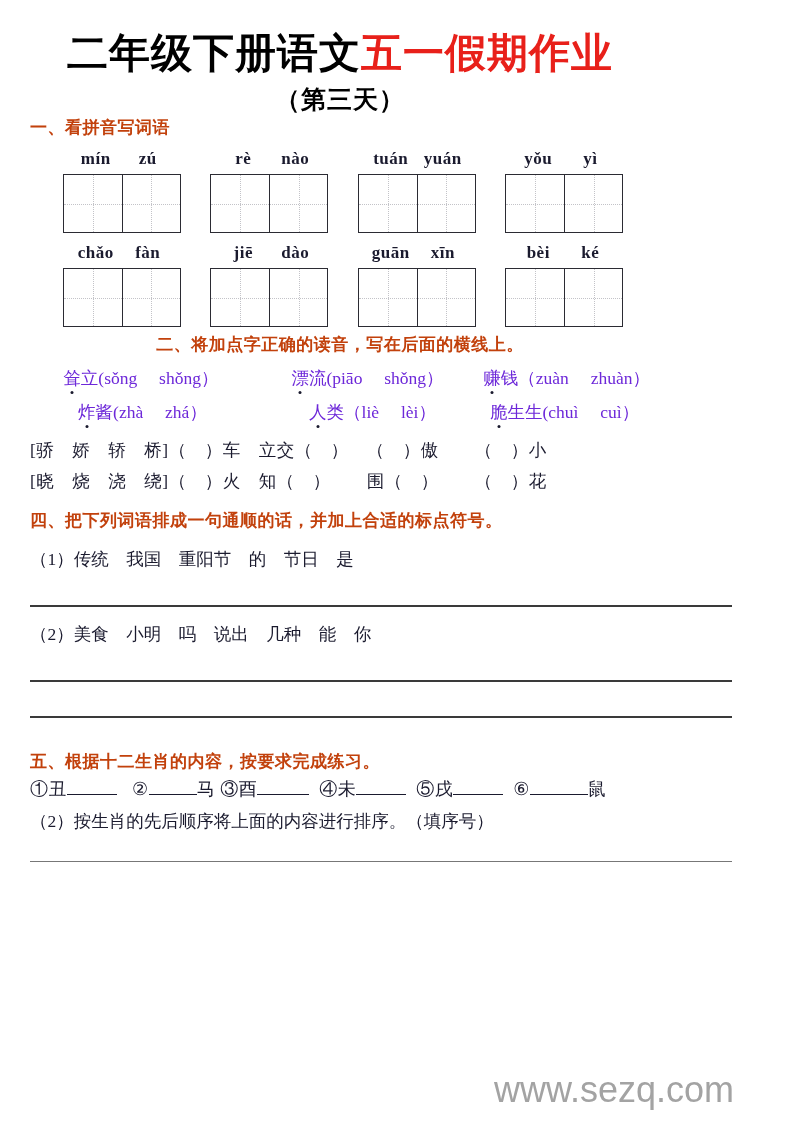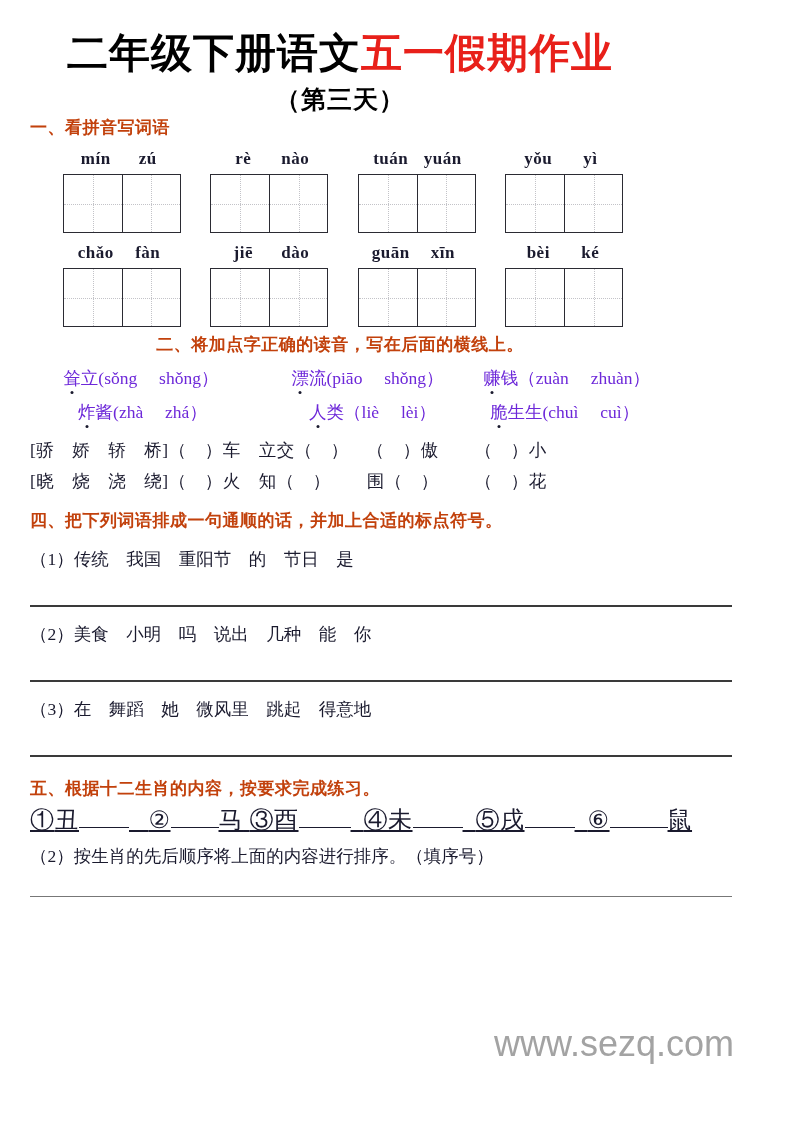--- a/index.html
+++ b/index.html
@@ -163,45 +163,44 @@
   
   .sec4 { margin-top: 16px; }
   .sec4-item { font-size: 17.5px; margin-top: 15px; white-space: nowrap; }
   .answer-line {
     border-top: 2px solid #3a3a3a;
     width: 702px;
     margin-top: 34px;
   }
 
   
-  .sec5 { margin-top: 20px; }
+  .sec5 { margin-top: 32px; }
   .sec5-sub { font-size: 17.5px; margin-top: 8px; white-space: nowrap; }
   .zodiac-row {
-    font-size: 24px;
+    font-size: 18px;
     margin-top: 4px;
     white-space: nowrap;
     letter-spacing: 0.5px;
-    text-decoration: underline;
   }
   .zb {
     display: inline-block;
     border-bottom: 1.6px solid #1a1a2e;
     height: 15px;
   }
   .final-line {
     border-top: 1.6px solid #777777;
     width: 702px;
     margin-top: 28px;
   }
 
   
   .watermark {
     position: absolute;
     left: 494px;
-    top: 1023px;
+    top: 1069px;
     font-size: 36px;
     color: #a3a3a3;
     font-family: "Liberation Sans", sans-serif;
     letter-spacing: 0px;
     white-space: nowrap;
     pointer-events: none;
   }
 </style>
 </head>
 <body>
@@ -306,21 +305,20 @@
 
   <div class="sec4">
     <div class="sec-heading">四、把下列词语排成一句通顺的话，并加上合适的标点符号。</div>
 
     <div class="sec4-item">（1）传统　我国　重阳节　的　节日　是</div>
     <div class="answer-line"></div>
 
     <div class="sec4-item">（2）美食　小明　吗　说出　几种　能　你</div>
     <div class="answer-line"></div>
 
-    <div class="sec4-item">（3）在　舞蹈　她　微风里　跳起　得意地</div>
     <div class="answer-line"></div>
   </div>
 
   <div class="sec5">
     <div class="sec-heading">五、根据十二生肖的内容，按要求完成练习。</div>
 
     <div class="zodiac-row"><span>①</span><span>丑</span><span class="zb" style="width:50px"></span>&nbsp;&nbsp;&nbsp;<span>②</span><span class="zb" style="width:48px"></span><span>马</span>&nbsp;<span>③</span><span>酉</span><span class="zb" style="width:52px"></span>&nbsp;&nbsp;<span>④</span><span>未</span><span class="zb" style="width:50px"></span>&nbsp;&nbsp;<span>⑤</span><span>戌</span><span class="zb" style="width:50px"></span>&nbsp;&nbsp;<span>⑥</span><span class="zb" style="width:58px"></span><span>鼠</span></div>
 
     <div class="sec5-sub">（2）按生肖的先后顺序将上面的内容进行排序。（填序号）</div>
     <div class="final-line"></div>

